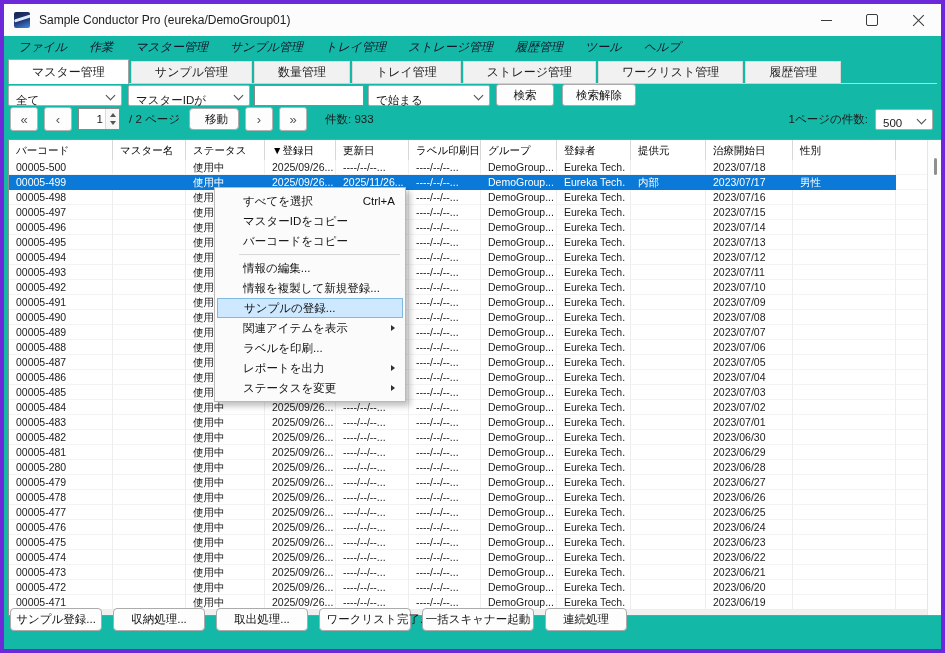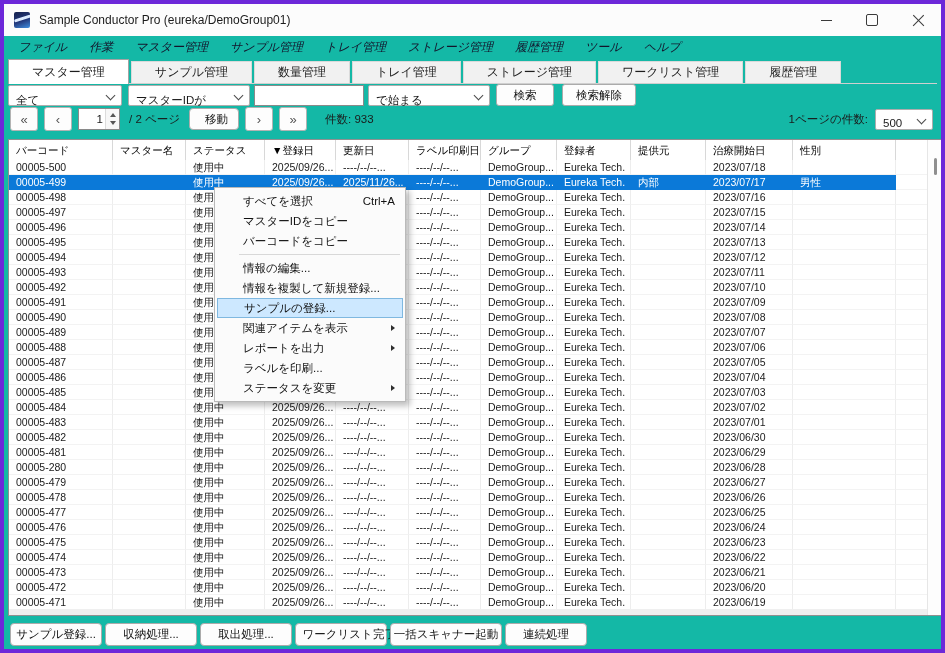--- a/index.html
+++ b/index.html
@@ -81,21 +81,21 @@
   .ctx-menu{position:absolute;left:210px;top:183px;width:192px;background:#fbfbfb;border:1px solid #b9b9b9;
     box-shadow:4px 4px 6px rgba(0,0,0,0.25);padding:3px 0;font-size:11.5px;z-index:20;box-sizing:border-box;}
   .mi{height:20px;display:flex;align-items:center;padding:0 10px 0 28px;box-sizing:border-box;white-space:nowrap;color:#111;}
   .mi .shortcut{margin-left:auto;}
   .mi .submenu-arrow{margin-left:auto;width:0;height:0;border-left:4.5px solid #2e2e2e;
     border-top:3.5px solid transparent;border-bottom:3.5px solid transparent;}
   .mi.hl{background:#cde8ff;border:1px solid #7fb8e0;margin:0 2px;padding:0 8px 0 26px;}
   .msep{height:1px;background:#d8d8d8;margin:3px 5px 3px 24px;}
 
   
-  .footer{position:absolute;left:6px;top:619px;height:24px;display:flex;gap:3px;}
+  .footer{position:absolute;left:6px;top:604px;height:24px;display:flex;gap:11px;}
   .fbtn{height:23px;border-radius:4px;}
   .fbtn:nth-child(1),.fbtn:nth-child(2),.fbtn:nth-child(3){width:92px;}
   .fbtn:nth-child(4){width:92px;padding-left:32px;}
   .fbtn:nth-child(5){width:112px;}
   .fbtn:nth-child(6){width:82px;}
 </style>
 </head>
 <body>
 
 <div class="window">
@@ -650,25 +650,25 @@
         <span>情報を複製して新規登録...</span>
       </div>
       <div class="mi hl">
         <span>サンプルの登録...</span>
       </div>
       <div class="mi">
         <span>関連アイテムを表示</span>
         <span class="submenu-arrow"></span>
       </div>
       <div class="mi">
+        <span>ラベルを印刷...</span>
+      </div>
+      <div class="mi">
         <span>レポートを出力</span>
         <span class="submenu-arrow"></span>
-      </div>
-      <div class="mi">
-        <span>ラベルを印刷...</span>
       </div>
       <div class="mi">
         <span>ステータスを変更</span>
         <span class="submenu-arrow"></span>
       </div>
     </div>
 
   <div class="footer">
       <button class="btn fbtn">サンプル登録...</button>
       <button class="btn fbtn">収納処理...</button>

